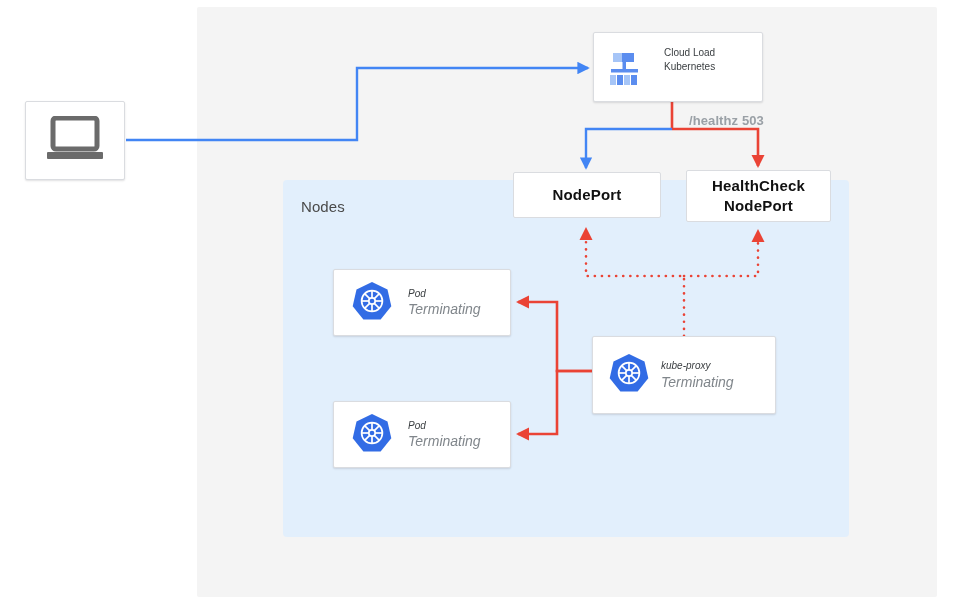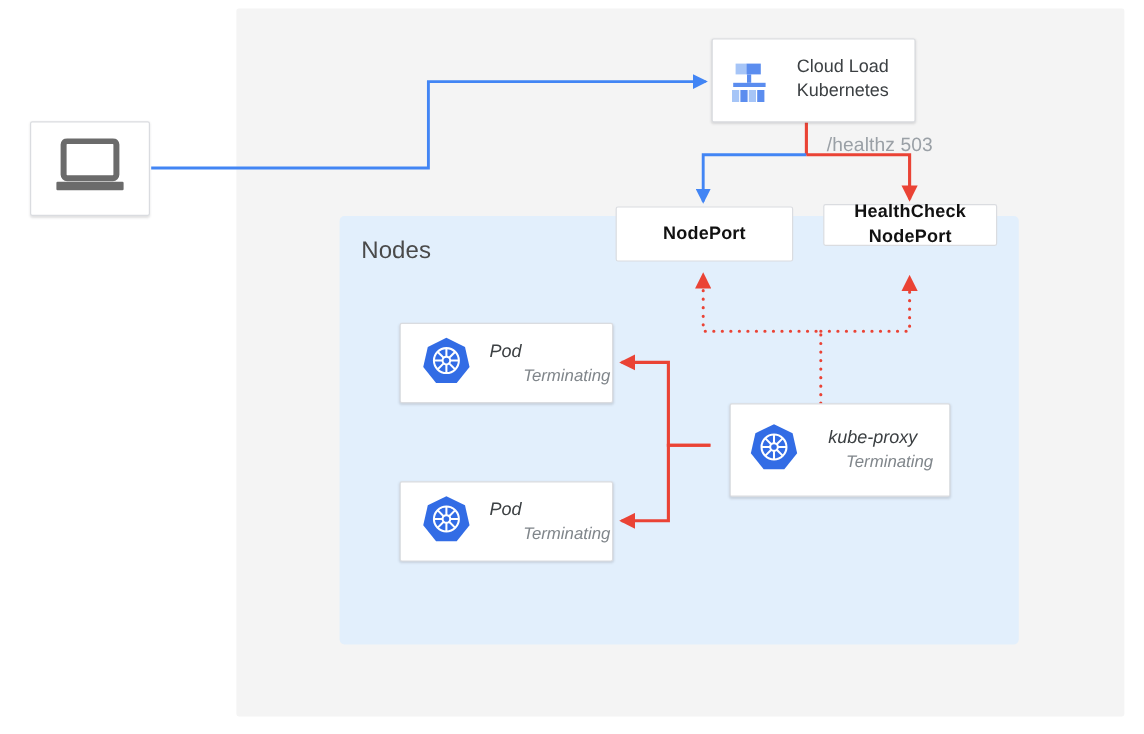--- a/index.html
+++ b/index.html
@@ -36,21 +36,21 @@
     top: 180px;
     width: 566px;
     height: 357px;
     background: #e2effc;
     border-radius: 4px;
   }
   .nodes-label {
     position: absolute;
     left: 301px;
     top: 198px;
-    font-size: 20px;
+    font-size: 15px;
     color: #4a4a4a;
     letter-spacing: .1px;
     white-space: nowrap;
   }
 
   
   .card {
     position: absolute;
     background: #ffffff;
     border: 1px solid #dadce0;
@@ -59,31 +59,30 @@
     box-shadow: 0 1px 2px rgba(60,64,67,.16);
   }
   .card.plain {
     box-shadow: none;
     display: flex;
     align-items: center;
     justify-content: center;
     text-align: center;
   }
   .card-title {
-    font-size: 15px;
+    font-size: 10px;
     color: #3c4043;
     line-height: 1.35;
     white-space: nowrap;
   }
   .card-sub {
     font-size: 14px;
     color: #80868b;
     line-height: 1.35;
     white-space: nowrap;
-    margin-left: 28px;
   }
   .bold-label {
     font-size: 15px;
     font-weight: bold;
     color: #111111;
     line-height: 1.35;
     letter-spacing: .2px;
   }
 
   
@@ -95,37 +94,37 @@
     transform: translate(-50%, -50%);
   }
 
   
   #clb-card { left: 593px; top: 32px; width: 170px; height: 70px; }
   #clb-icon { position: absolute; left: 11px; top: 16px; }
   #clb-text { position: absolute; left: 70px; top: 13px; }
 
   
   #nodeport-card    { left: 513px; top: 172px; width: 148px; height: 46px; }
-  #healthcheck-card { left: 686px; top: 170px; width: 145px; height: 35px; }
+  #healthcheck-card { left: 686px; top: 170px; width: 145px; height: 52px; }
 
   
   #pod1-card { left: 333px; top: 269px; width: 178px; height: 67px; }
   #pod2-card { left: 333px; top: 401px; width: 178px; height: 67px; }
-  #kubeproxy-card { left: 608px; top: 336px; width: 184px; height: 78px; text-align: center; }
+  #kubeproxy-card { left: 592px; top: 336px; width: 184px; height: 78px; }
 
   .k8s-icon-wrap { position: absolute; left: 16px; top: 50%; transform: translateY(-50%); }
   .node-text { position: absolute; left: 74px; top: 50%; transform: translateY(-50%); font-style: italic; }
   #kubeproxy-card .k8s-icon-wrap { left: 14px; }
   #kubeproxy-card .node-text { left: 68px; }
 
   
   .edge-label {
     position: absolute;
-    font-size: 16px;
-    font-weight: normal;
+    font-size: 13px;
+    font-weight: bold;
     color: #9aa0a6;
     white-space: nowrap;
     letter-spacing: .1px;
   }
   #healthz-label { left: 689px; top: 113px; }
 
   
   #edges {
     position: absolute;
     left: 0; top: 0;

